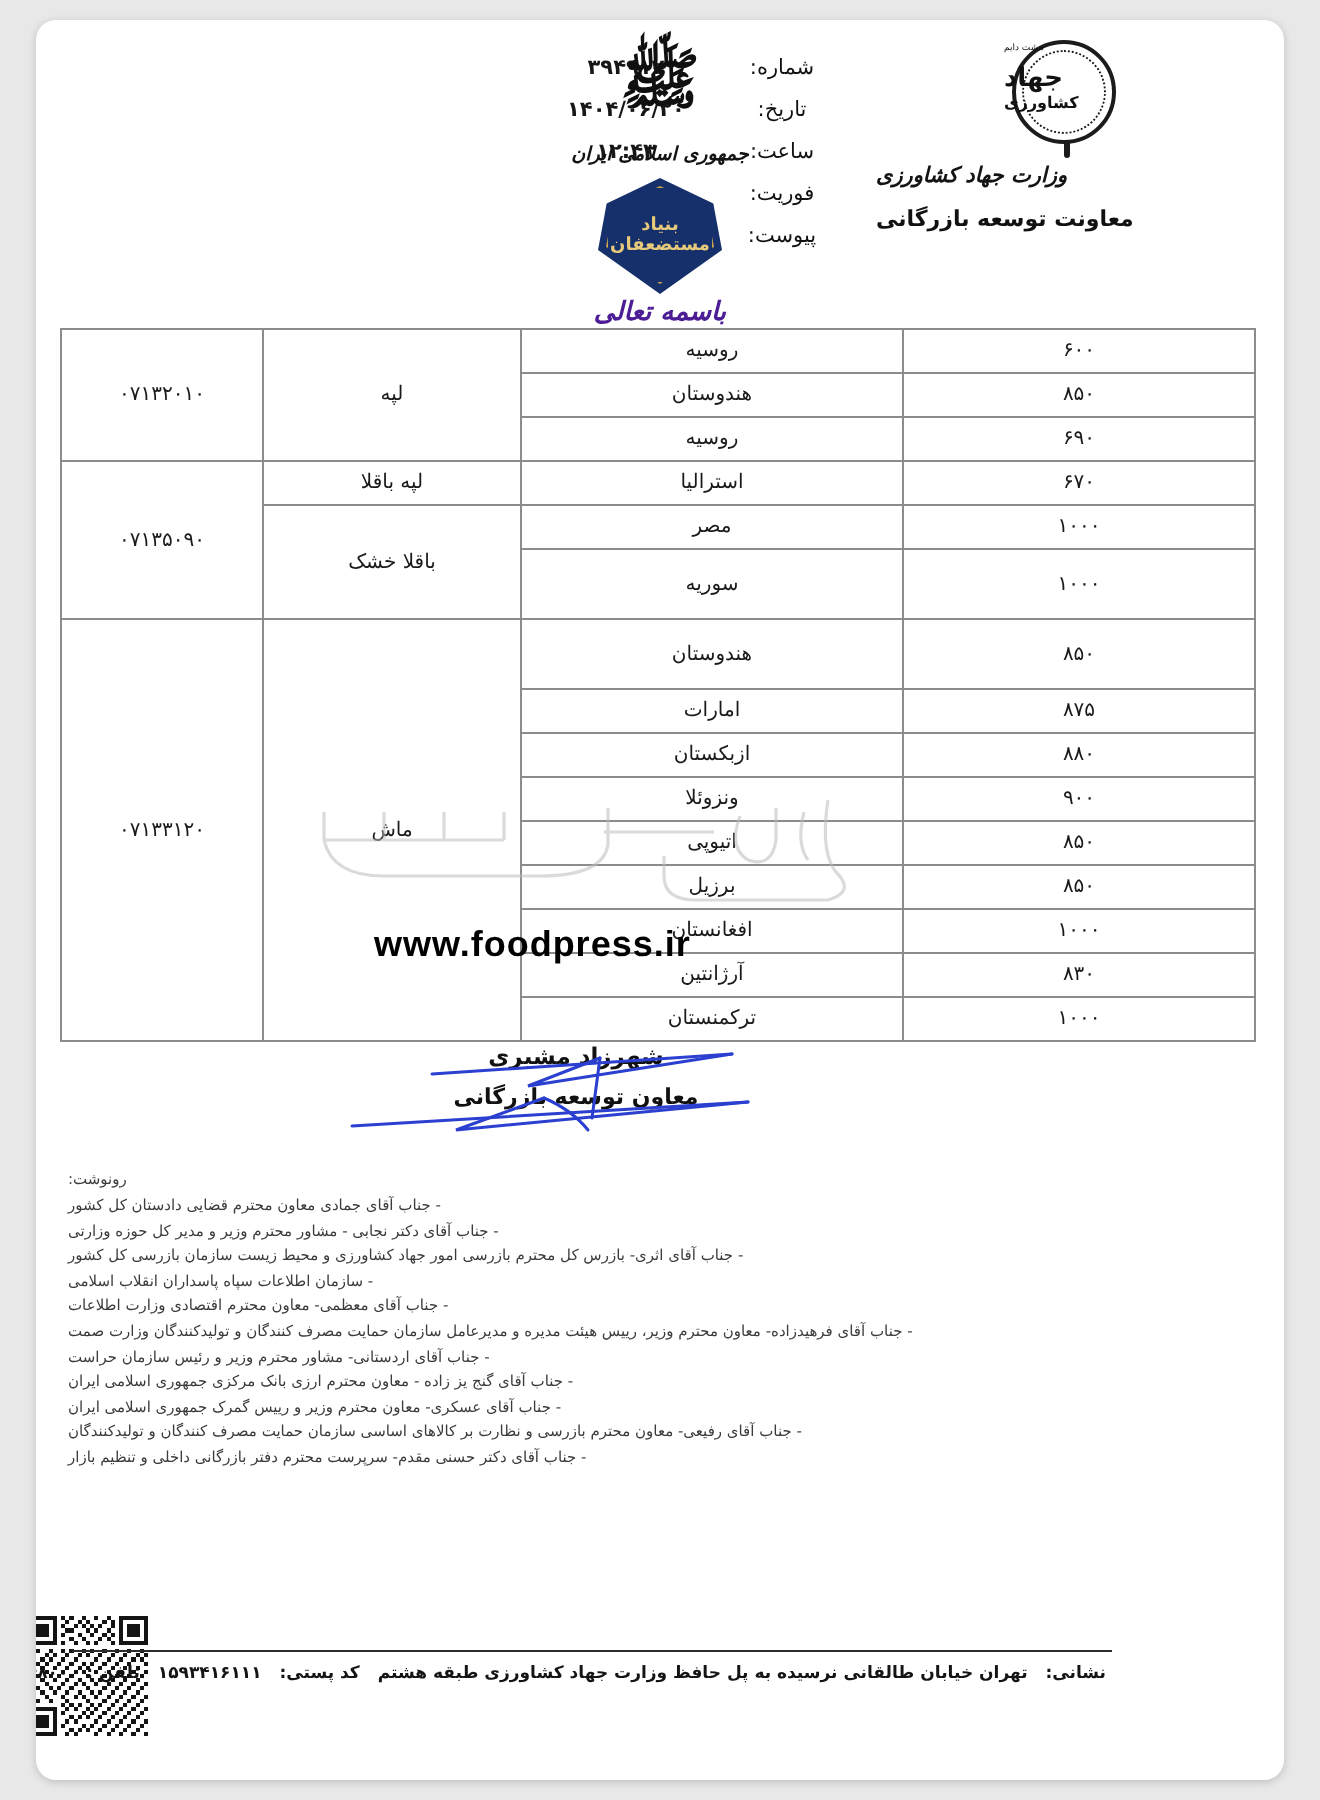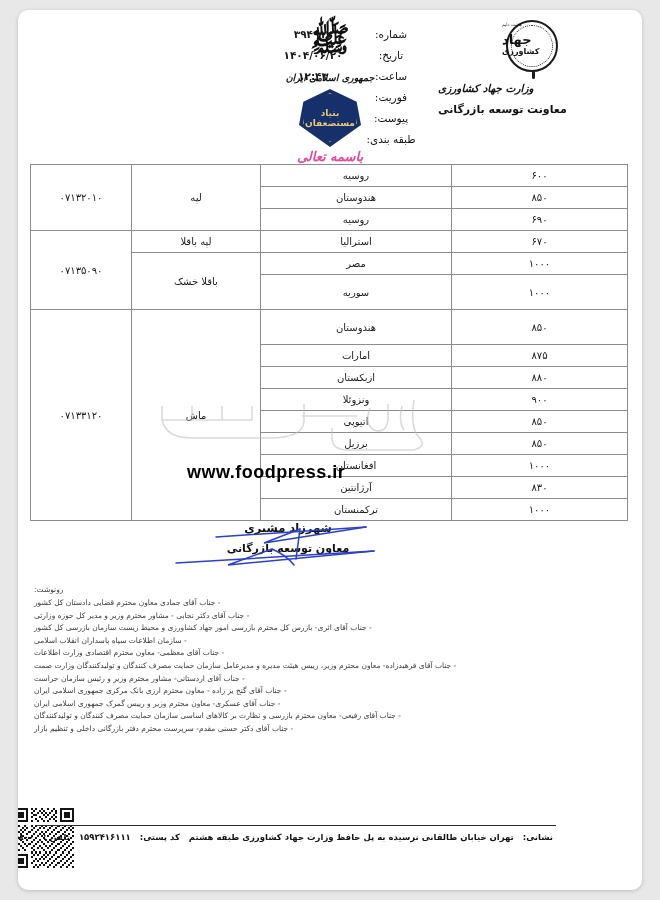--- a/index.html
+++ b/index.html
@@ -159,21 +159,21 @@
     justify-content: center;
     color: #e7c97a;
     font-size: 9px;
     font-weight: bold;
     line-height: 10px;
     text-shadow: 0 0 1px #16306b;
   }
   .badge-sign {
     font-size: 13px;
     font-weight: bold;
-    color: #ec4899;
+    color: #4c1d95;
     margin-top: 2px;
     font-style: italic;
   }
 
   
   .meta {
     position: absolute;
     right: 218px;
     top: 18px;
     width: 220px;
@@ -352,24 +352,20 @@
         <span class="meta-label">ساعت:</span>
         <span class="meta-value">۱۲:۴۳</span>
       </div>
       <div class="meta-row">
         <span class="meta-label">فوریت:</span>
         <span class="meta-value"></span>
       </div>
       <div class="meta-row">
         <span class="meta-label">پیوست:</span>
         <span class="meta-value">ندارد</span>
-      </div>
-      <div class="meta-row">
-        <span class="meta-label">طبقه بندی:</span>
-        <span class="meta-value"></span>
       </div>
     </div>
 
     <div class="emblem-block">
       <div class="iran-emblem">ﷺ</div>
       <div class="iran-caption">جمهوری اسلامی ایران</div>
       <div class="badge">
         <div class="badge-hex"></div>
         <div class="badge-script">بنیاد مستضعفان</div>
       </div>

